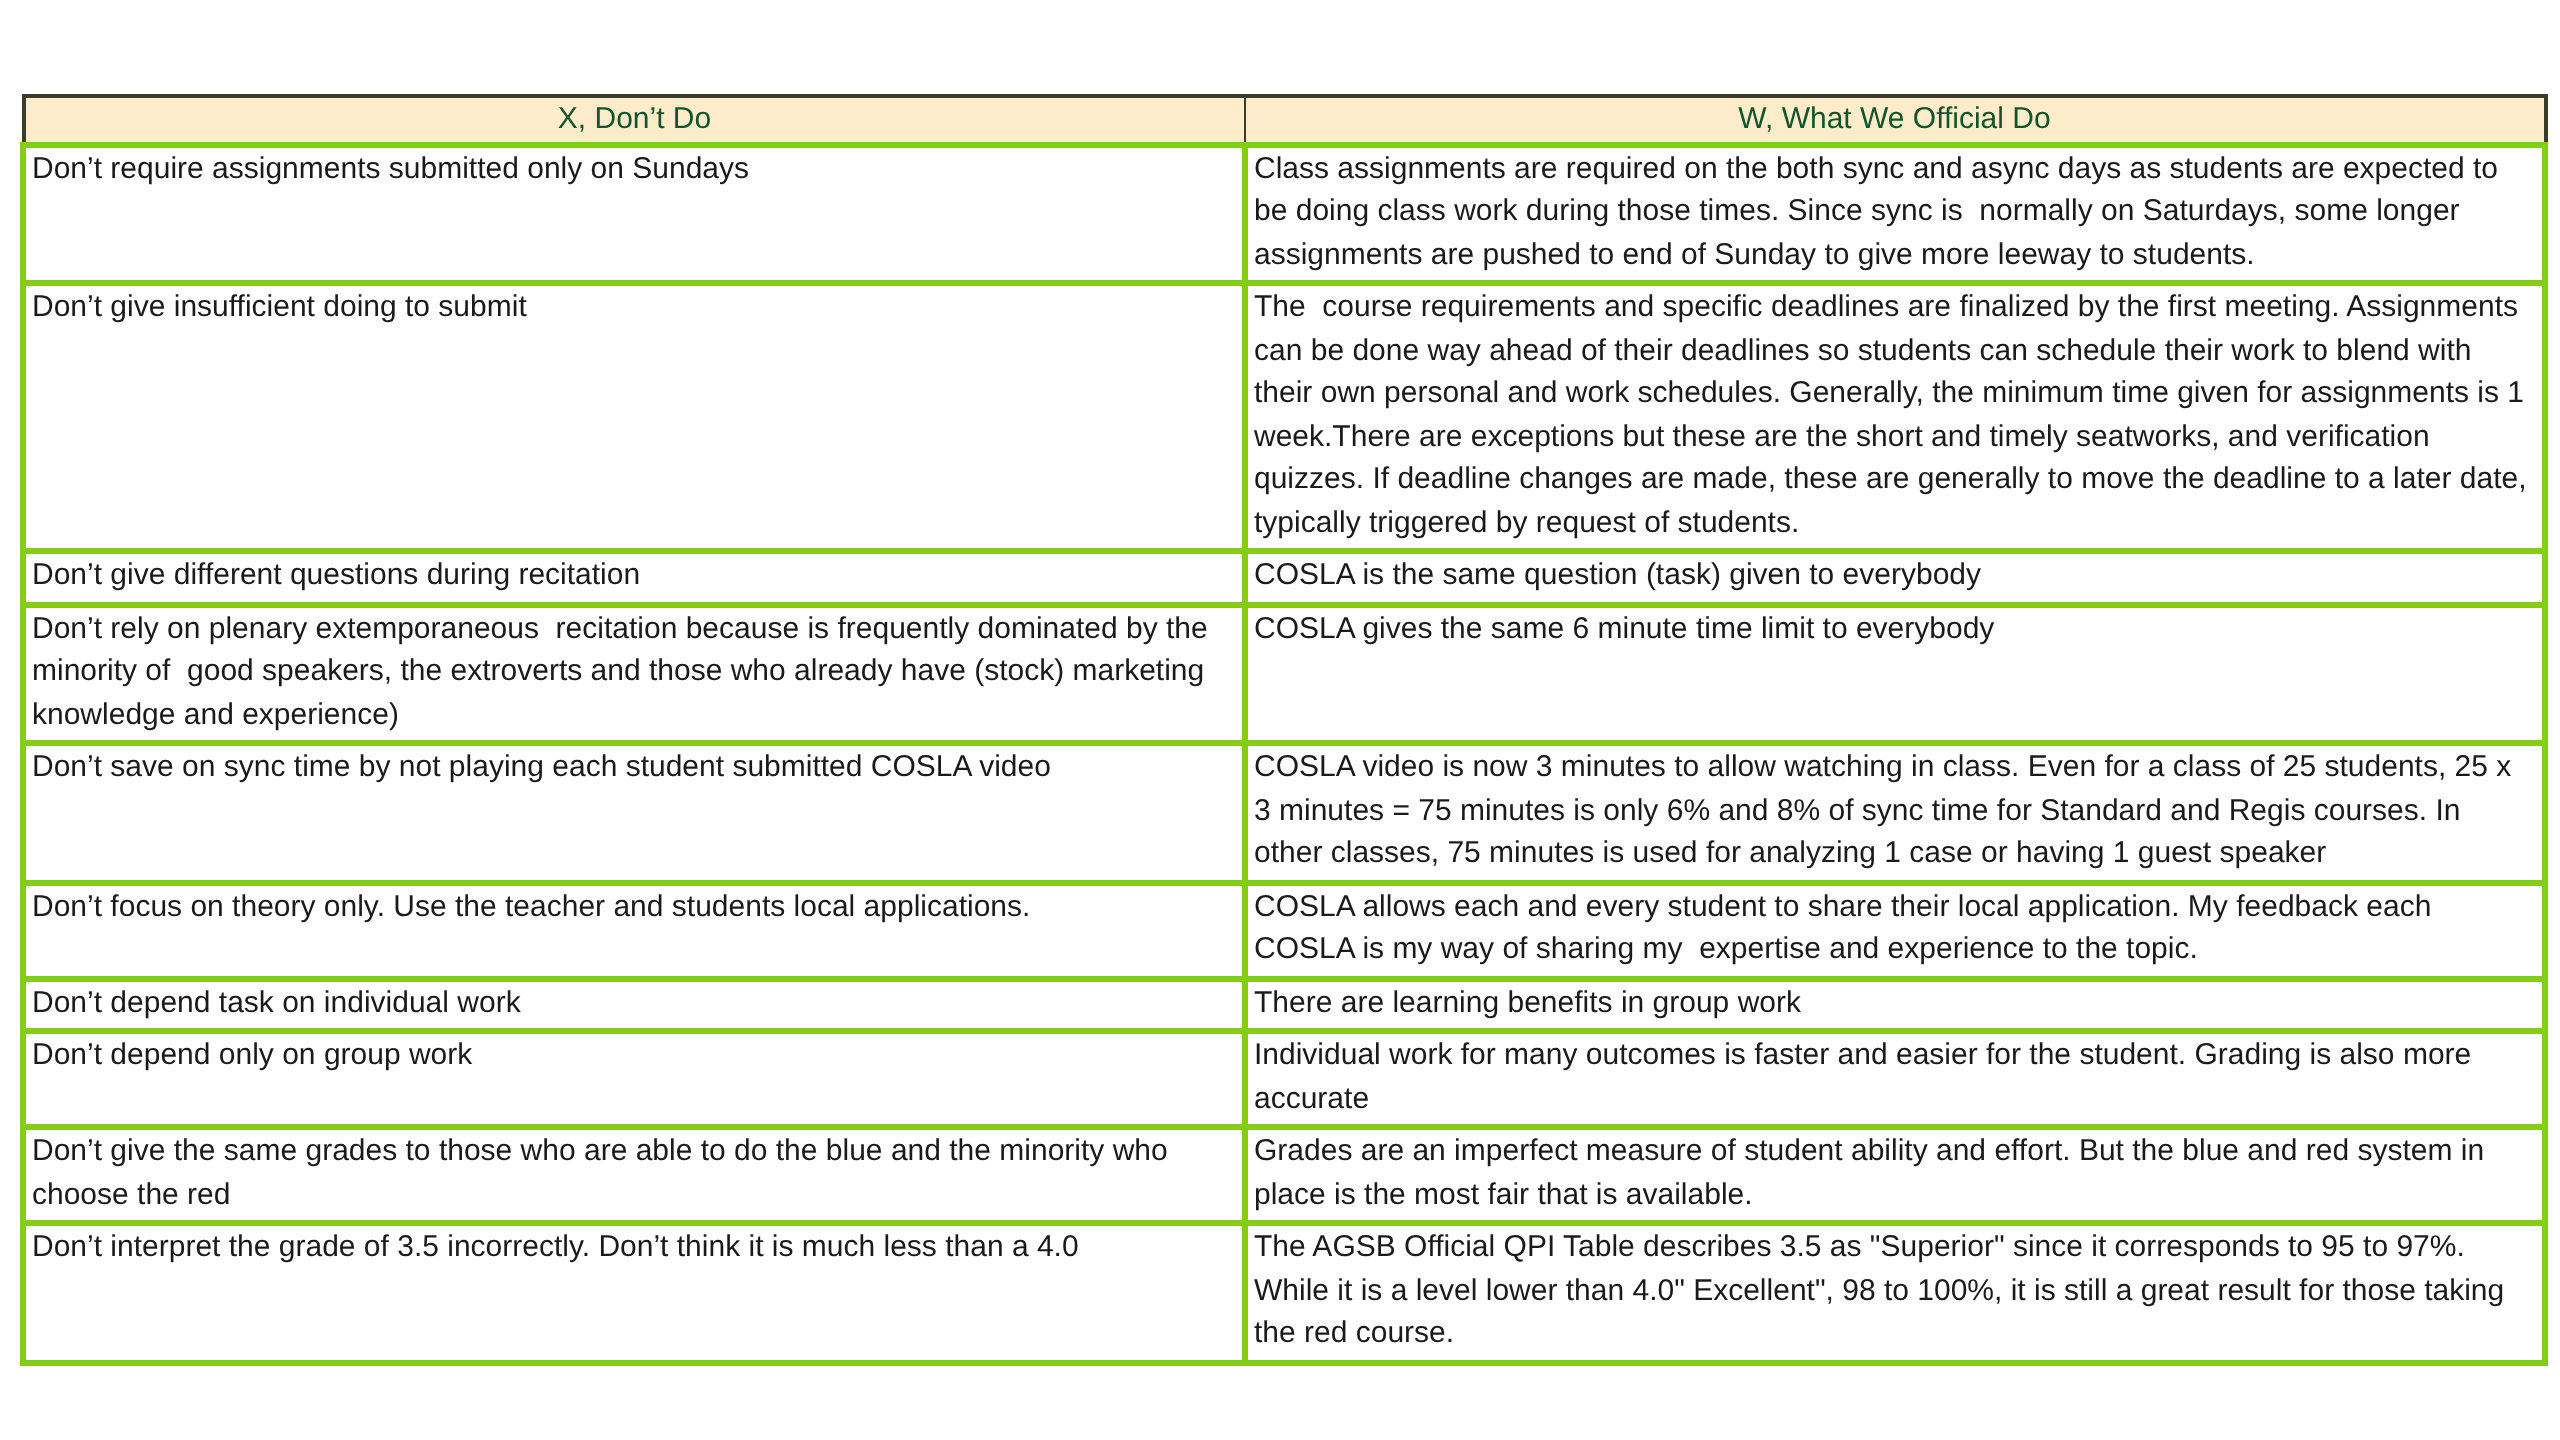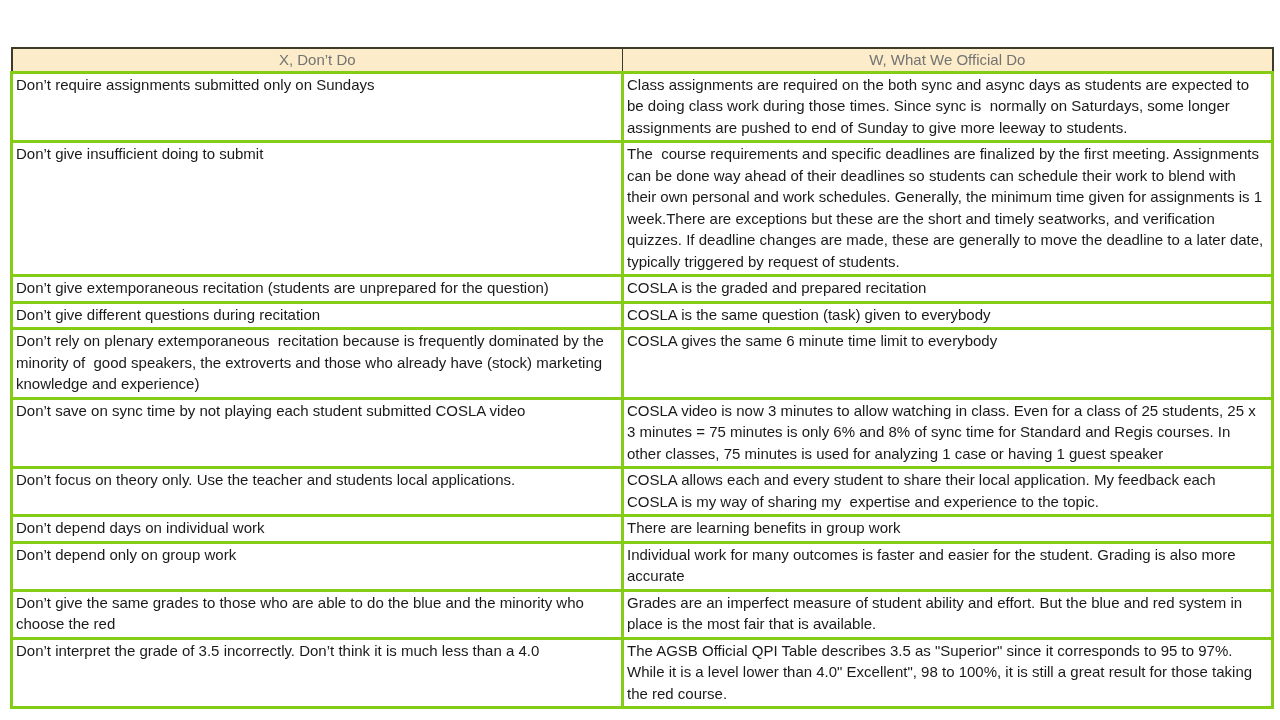--- a/index.html
+++ b/index.html
@@ -39,21 +39,21 @@
     padding: 0px 4px 2px 3px;
     white-space: pre-wrap;
     word-wrap: break-word;
     overflow: hidden;
   }
   table.dd-table tr.hdr td {
     background: #FCECC9;
     text-align: center;
     vertical-align: middle;
     padding: 0 4px;
-    color: #737373;
+    color: #14532d;
     border: 2px solid #3f3b29;
     border-left-width: 1px;
     border-right-width: 1px;
   }
   table.dd-table tr.hdr td:first-child { border-left-width: 2px; }
   table.dd-table tr.hdr td:last-child  { border-right-width: 2px; }
 </style>
 </head>
 <body>
 
@@ -72,42 +72,38 @@
       </tr>
 
       <tr style="height:66px">
         <td>Don’t require assignments submitted only on Sundays</td>
         <td>Class assignments are required on the both sync and async days as students are expected to be doing class work during those times. Since sync is  normally on Saturdays, some longer assignments are pushed to end of Sunday to give more leeway to students.</td>
       </tr>
       <tr style="height:131px">
         <td>Don’t give insufficient doing to submit</td>
         <td>The  course requirements and specific deadlines are finalized by the first meeting. Assignments can be done way ahead of their deadlines so students can schedule their work to blend with their own personal and work schedules. Generally, the minimum time given for assignments is 1 week.There are exceptions but these are the short and timely seatworks, and verification  quizzes. If deadline changes are made, these are generally to move the deadline to a later date, typically triggered by request of students.</td>
       </tr>
-      <tr style="height:21px">
-        <td>Don’t give extemporaneous recitation (students are unprepared for the question)</td>
-        <td>COSLA is the graded and prepared recitation</td>
-      </tr>
       <tr style="height:22px">
         <td>Don’t give different questions during recitation</td>
         <td>COSLA is the same question (task) given to everybody</td>
       </tr>
       <tr style="height:64px">
         <td>Don’t rely on plenary extemporaneous  recitation because is frequently dominated by the minority of  good speakers, the extroverts and those who already have (stock) marketing knowledge and experience)</td>
         <td>COSLA gives the same 6 minute time limit to everybody</td>
       </tr>
       <tr style="height:65px">
         <td>Don’t save on sync time by not playing each student submitted COSLA video</td>
         <td>COSLA video is now 3 minutes to allow watching in class. Even for a class of 25 students, 25 x 3 minutes = 75 minutes is only 6% and 8% of sync time for Standard and Regis courses. In other classes, 75 minutes is used for analyzing 1 case or having 1 guest speaker</td>
       </tr>
       <tr style="height:43px">
         <td>Don’t focus on theory only. Use the teacher and students local applications.</td>
         <td>COSLA allows each and every student to share their local application. My feedback each COSLA is my way of sharing my  expertise and experience to the topic.</td>
       </tr>
       <tr style="height:22px">
-        <td>Don’t depend days on individual work</td>
+        <td>Don’t depend task on individual work</td>
         <td>There are learning benefits in group work</td>
       </tr>
       <tr style="height:43px">
         <td>Don’t depend only on group work</td>
         <td>Individual work for many outcomes is faster and easier for the student. Grading is also more accurate</td>
       </tr>
       <tr style="height:43px">
         <td>Don’t give the same grades to those who are able to do the blue and the minority who choose the red</td>
         <td>Grades are an imperfect measure of student ability and effort. But the blue and red system in place is the most fair that is available.</td>
       </tr>

